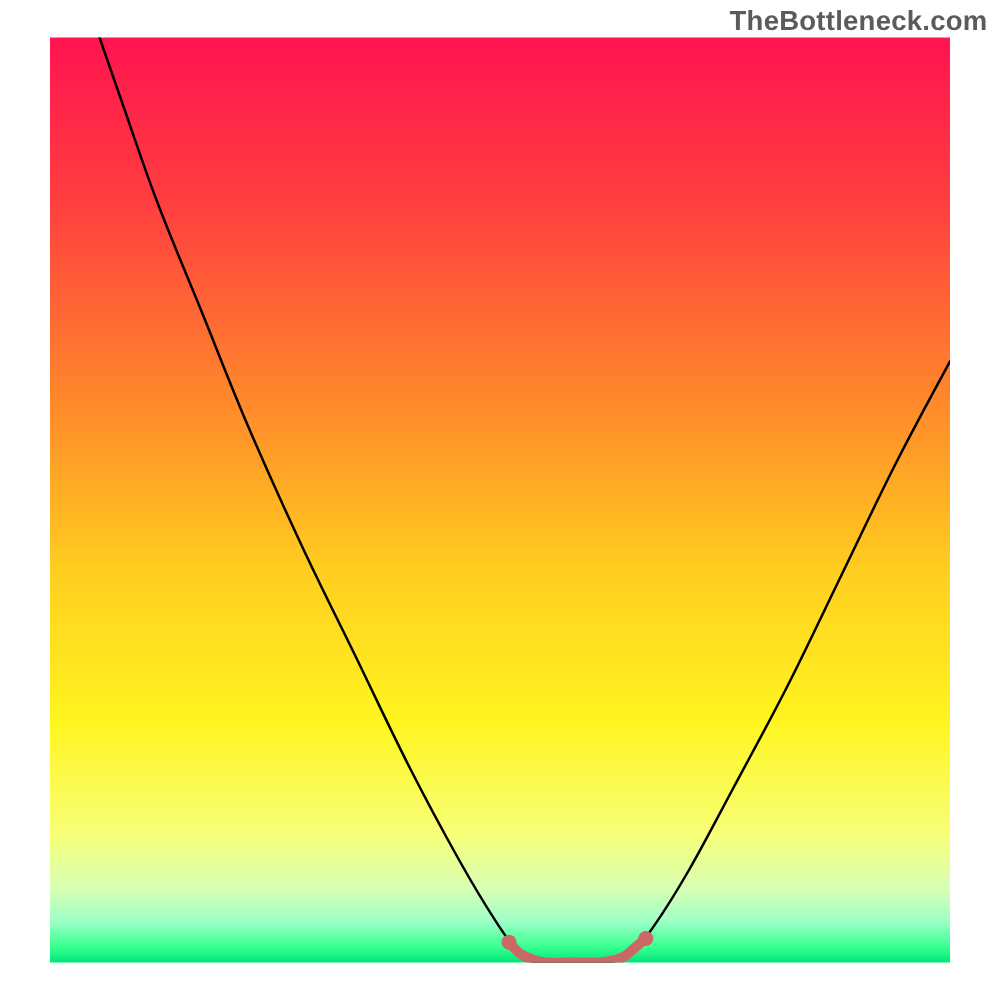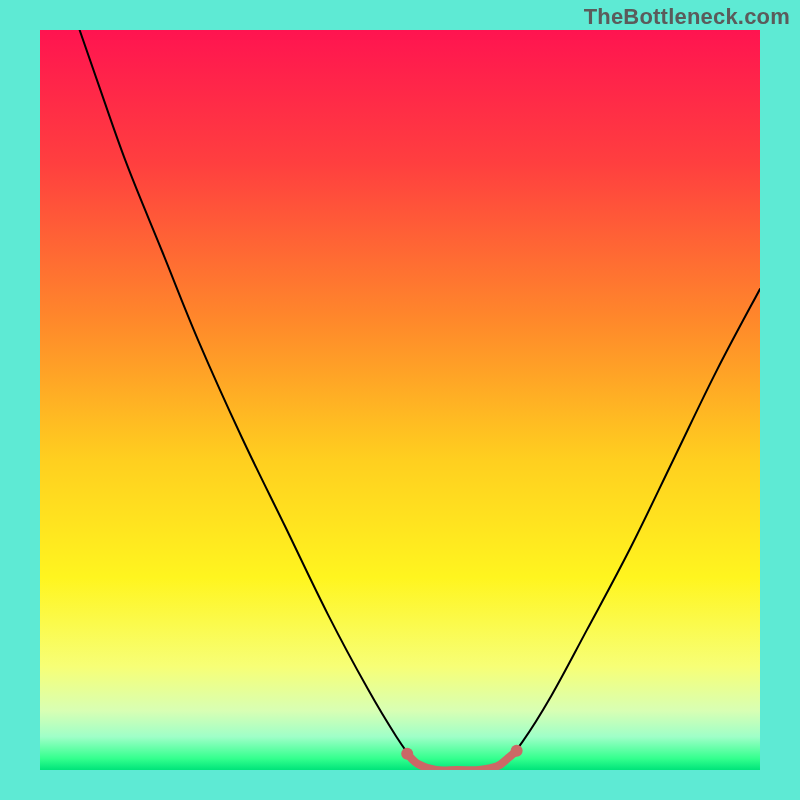--- a/index.html
+++ b/index.html
@@ -8,21 +8,21 @@
     width: 800px;
     height: 800px;
     overflow: hidden;
     background: #000;
     font-family: Arial, Helvetica, sans-serif;
   }
   .frame {
     position: relative;
     width: 800px;
     height: 800px;
-    background: #5eead4;
+    background: #ffffff;
   }
   .watermark {
     position: absolute;
     top: 4px;
     right: 10px;
     color: #5b5b5b;
     font-size: 22px;
     font-weight: 600;
     letter-spacing: 0.2px;
     z-index: 5;

